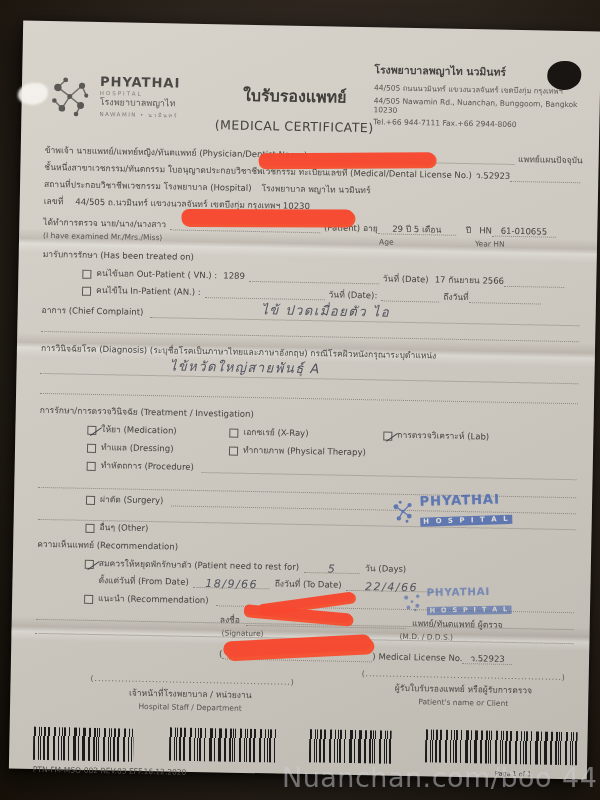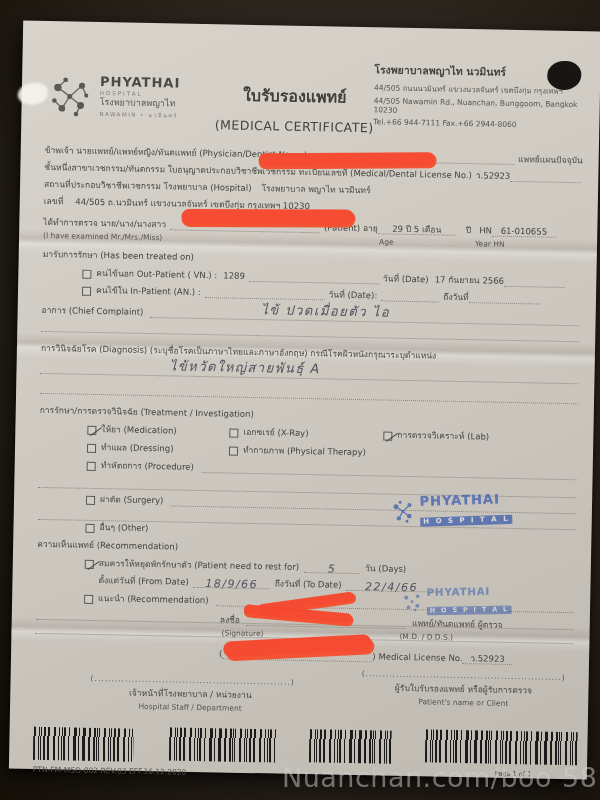--- a/index.html
+++ b/index.html
@@ -328,13 +328,13 @@
   <div style="position:absolute; left:486px; top:740px; font-size:6.5px; color:#3c3a36;">Page 1 of 1</div>
 
   <div class="redact" style="left:238px; top:126px; width:176px; height:13px; transform:rotate(-1.5deg);"></div>
   <div class="redact" style="left:162px; top:184px; width:172px; height:15px; transform:rotate(-1deg); border-radius:9px;"></div>
   <div class="redact" style="left:246px; top:572px; width:96px; height:9px; transform:rotate(-9deg); border-radius:5px;"></div>
   <div class="redact" style="left:232px; top:583px; width:108px; height:10px; transform:rotate(4deg); border-radius:5px;"></div>
   <div class="redact" style="left:212px; top:612px; width:148px; height:16px; transform:rotate(-4deg); border-radius:9px; box-shadow:3px 4px 0 0 #f6502f;"></div>
 </div>
 
 <span class="wm" style="left:282px; top:762px;">Nuanchan.com/boo</span>
-<span class="wm" style="left:562px; top:762px;">58</span>
+<span class="wm" style="left:562px; top:762px;">44</span>
 
 </body></html>

